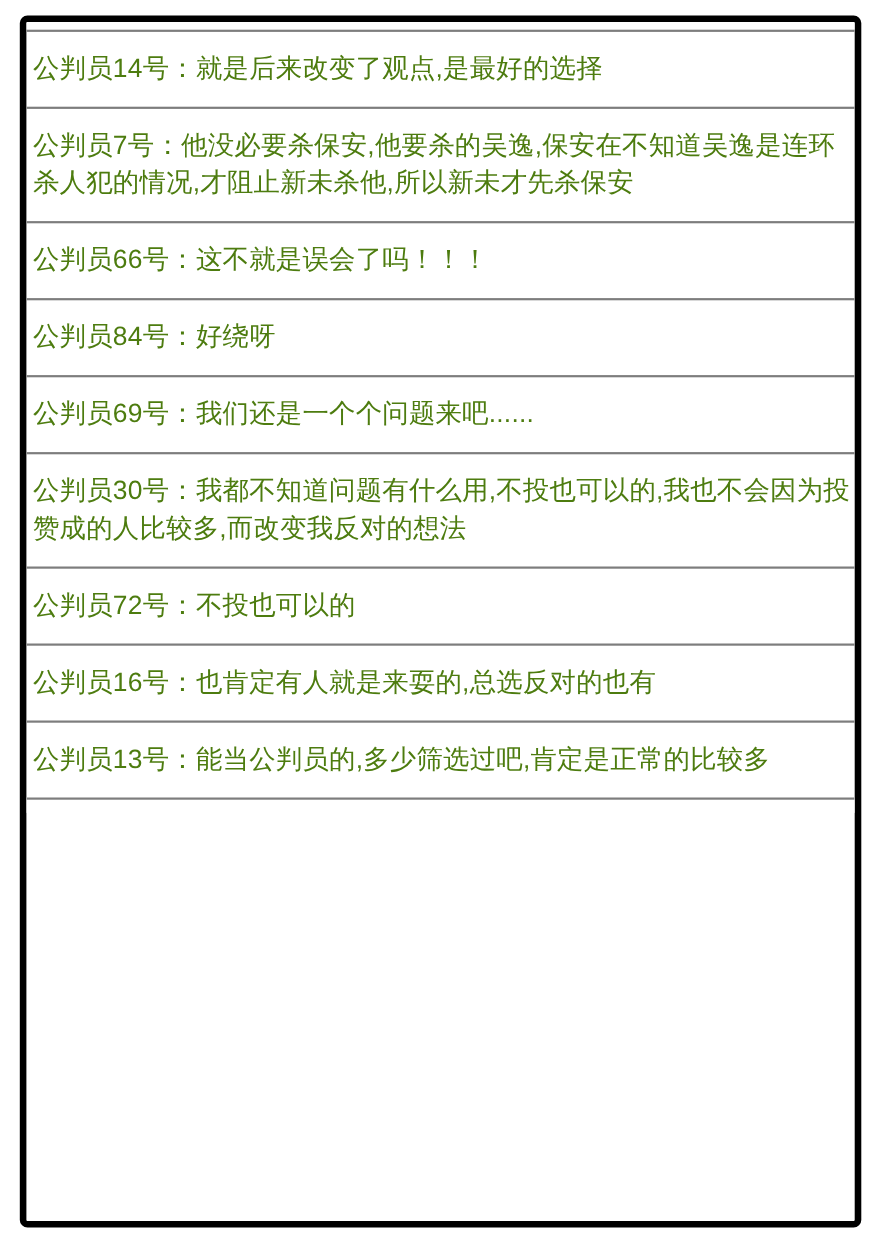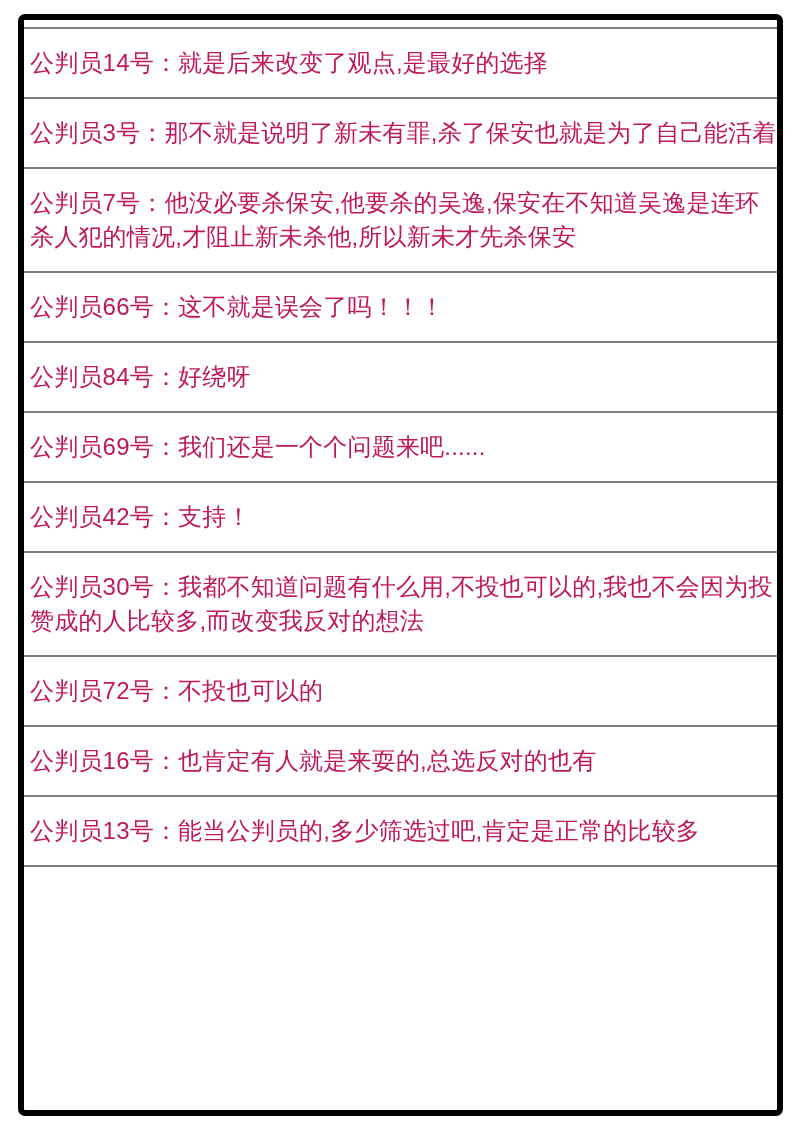--- a/index.html
+++ b/index.html
@@ -45,44 +45,42 @@
   }
   .msg-row.clip {
     white-space: nowrap;
     overflow: hidden;
   }
   .partial-bottom {
     border-top: 2px solid #7d7d7d;
     height: 12px;
     background: #ffffff;
   }
-  .msg-row span { color: #be185d; }
+  .msg-row span { color: #4d7c0f; }
 </style>
 </head>
 <body>
 
 <div class="page">
   <div class="frame">
 
     <div class="partial-top"></div>
 
     <div class="msg-row"><span>公判员14号</span><span>：</span><span>就是后来改变了观点,是最好的选择</span></div>
 
-    <div class="msg-row clip"><span>公判员3号</span><span>：</span><span>那不就是说明了新未有罪,杀了保安也就是为了自己能活着</span></div>
 
     <div class="msg-row"><span>公判员7号</span><span>：</span><span>他没必要杀保安,他要杀的吴逸,保安在不知道吴逸是连环杀人犯的情况,才阻止新未杀他,所以新未才先杀保安</span></div>
 
     <div class="msg-row"><span>公判员66号</span><span>：</span><span>这不就是误会了吗！！！</span></div>
 
     <div class="msg-row"><span>公判员84号</span><span>：</span><span>好绕呀</span></div>
 
     <div class="msg-row"><span>公判员69号</span><span>：</span><span>我们还是一个个问题来吧......</span></div>
 
 
-    <div class="msg-row"><span>公判员42号</span><span>：</span><span>支持！</span></div>
 
     <div class="msg-row"><span>公判员30号</span><span>：</span><span>我都不知道问题有什么用,不投也可以的,我也不会因为投赞成的人比较多,而改变我反对的想法</span></div>
 
 
     <div class="msg-row"><span>公判员72号</span><span>：</span><span>不投也可以的</span></div>
 
     <div class="msg-row"><span>公判员16号</span><span>：</span><span>也肯定有人就是来耍的,总选反对的也有</span></div>
 
     <div class="msg-row"><span>公判员13号</span><span>：</span><span>能当公判员的,多少筛选过吧,肯定是正常的比较多</span></div>
 

